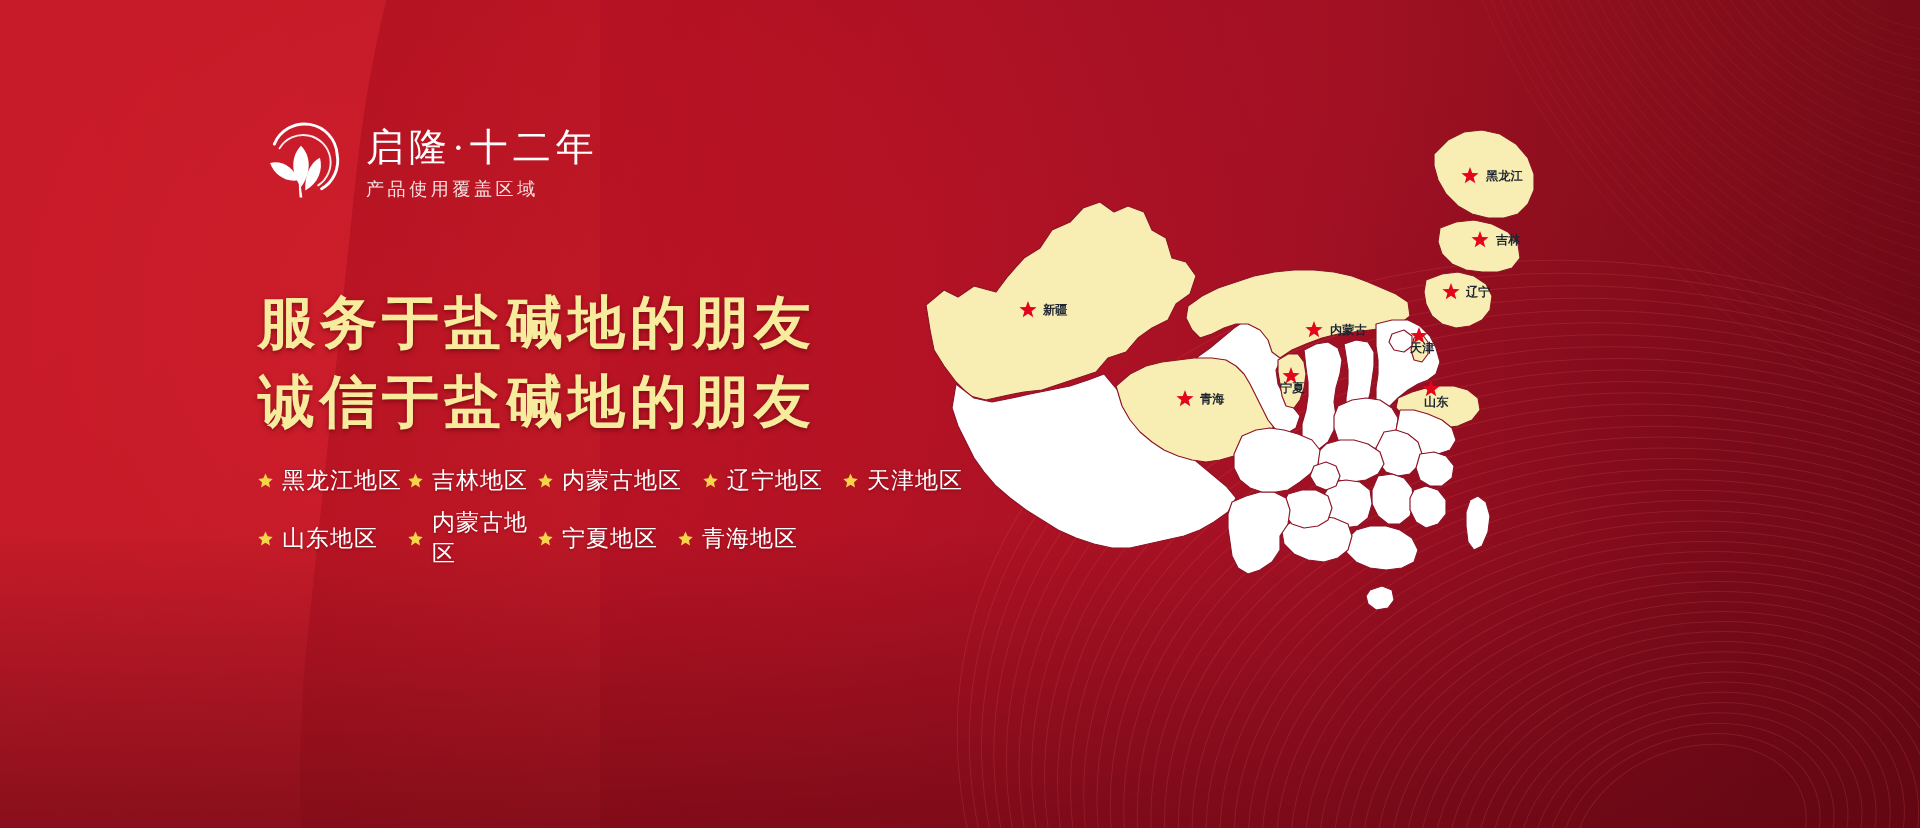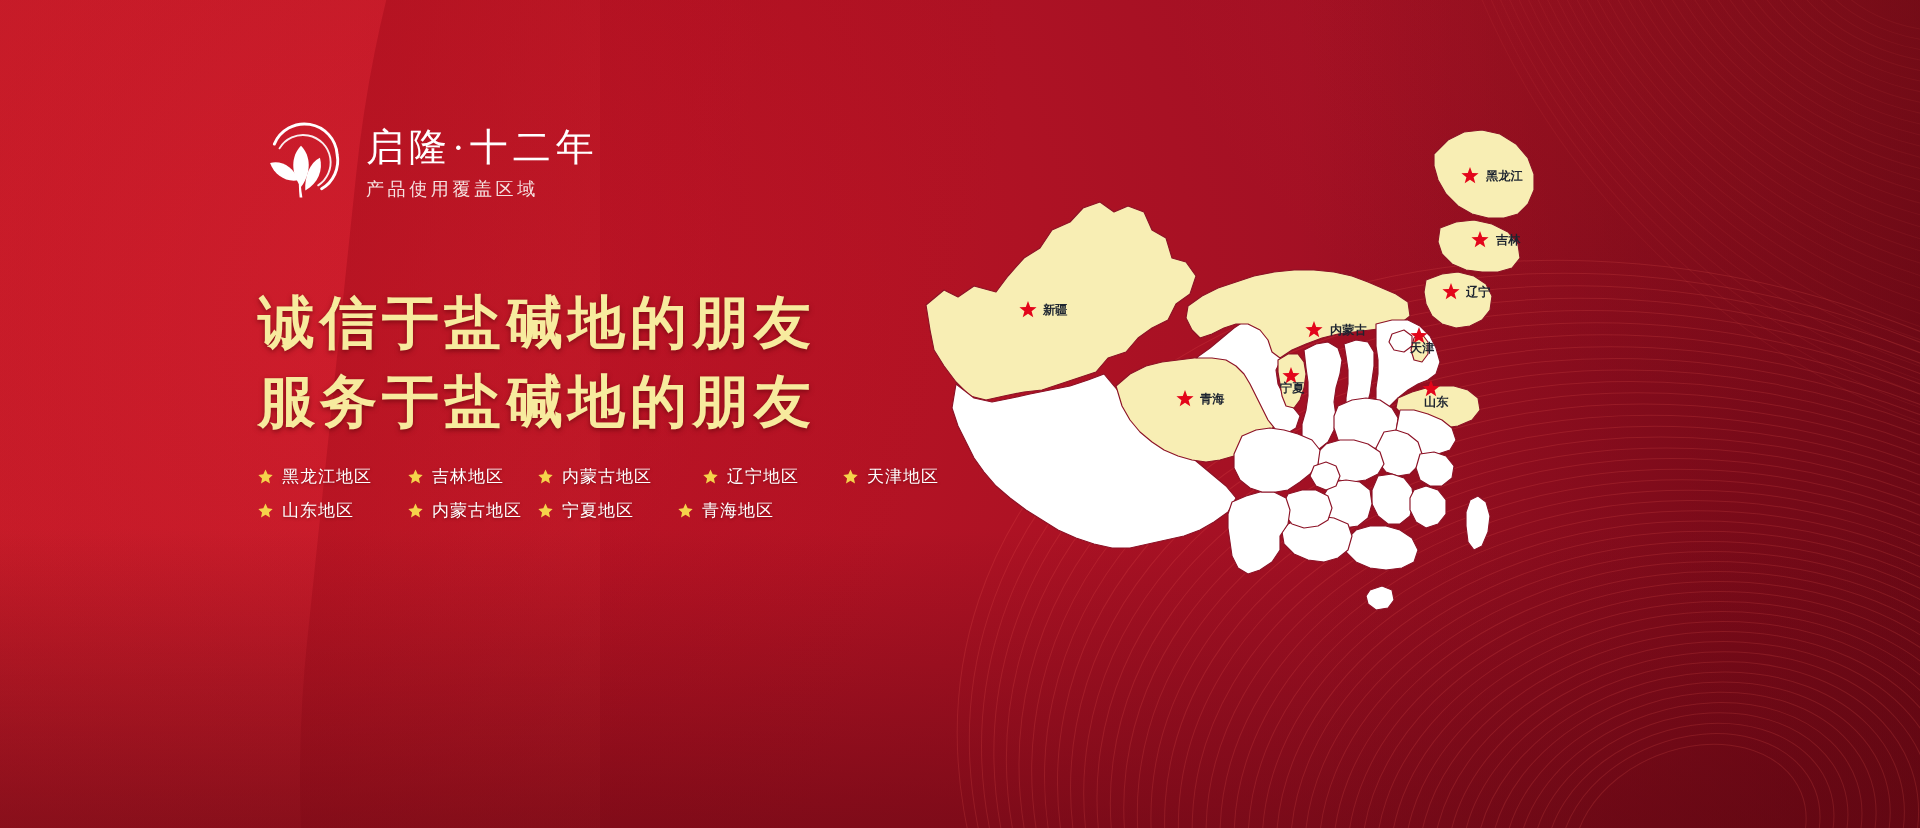--- a/index.html
+++ b/index.html
@@ -66,21 +66,21 @@
            text-shadow:0 2px 5px rgba(80,0,8,.55);}
 
   .cover-title{margin-top:72px;font-weight:700;font-size:25px;letter-spacing:2.5px;
                color:#ffffff;font-family:"Liberation Serif","DejaVu Serif",serif;
                text-shadow:0 2px 4px rgba(80,0,8,.45);}
 
   .region-rows{margin-top:24px;}
   .region-row{display:flex;align-items:center;margin-bottom:11px;}
   .region-item{display:flex;align-items:center;margin-right:30px;}
   .star-sm{width:15px;height:15px;margin-right:9px;flex:0 0 15px;}
-  .region-label{color:#ffffff;font-size:17px;letter-spacing:1px;
+  .region-label{color:#ffffff;font-size:23px;letter-spacing:1px;
                 font-family:"Liberation Serif","DejaVu Serif",serif;
                 text-shadow:0 1px 3px rgba(80,0,8,.5);}
 
   
   #map{position:absolute;left:900px;top:62px;width:720px;height:680px;}
   .prov{stroke:#8c1226;stroke-width:1.15;stroke-linejoin:round;}
   .prov.hi{fill:#f8eeb4;}
   .prov.pl{fill:#ffffff;}
   .map-label{font-family:"Liberation Serif","DejaVu Serif",serif;
              font-size:12.2px;fill:#1d2430;font-weight:700;}
@@ -197,22 +197,22 @@
         <path d="M14 50 C27 46 42 55 47 70 C33 73 19 64 14 50 Z" fill="#ffffff"></path>
         <path d="M49.3 62 C49.3 72 50 80 51.6 90 L48.4 90 C47.4 80 47.4 72 47.4 62 Z" fill="#ffffff"></path>
       </svg>
       <div class="logo-text">
         <div class="logo-title">启隆·十二年</div>
         <div class="logo-sub">产品使用覆盖区域</div>
       </div>
     </div>
 
     <div class="headline">
+      <div class="hl-line">服务于盐碱地的朋友</div>
       <div class="hl-line">诚信于盐碱地的朋友</div>
-      <div class="hl-line">服务于盐碱地的朋友</div>
     </div>
 
 
     <div class="region-rows">
         <div class="region-row">
           <div class="region-item" style="width: 150px; margin-right: 0px;">
             <svg class="star-sm" viewBox="0 0 20 20">
               <polygon fill="#f5d34b" points="10,0.8 12.9,7.1 19.6,7.9 14.6,12.5 16,19.2 10,15.8 4,19.2 5.4,12.5 0.4,7.9 7.1,7.1"></polygon>
             </svg>
             <span class="region-label">黑龙江地区</span>

